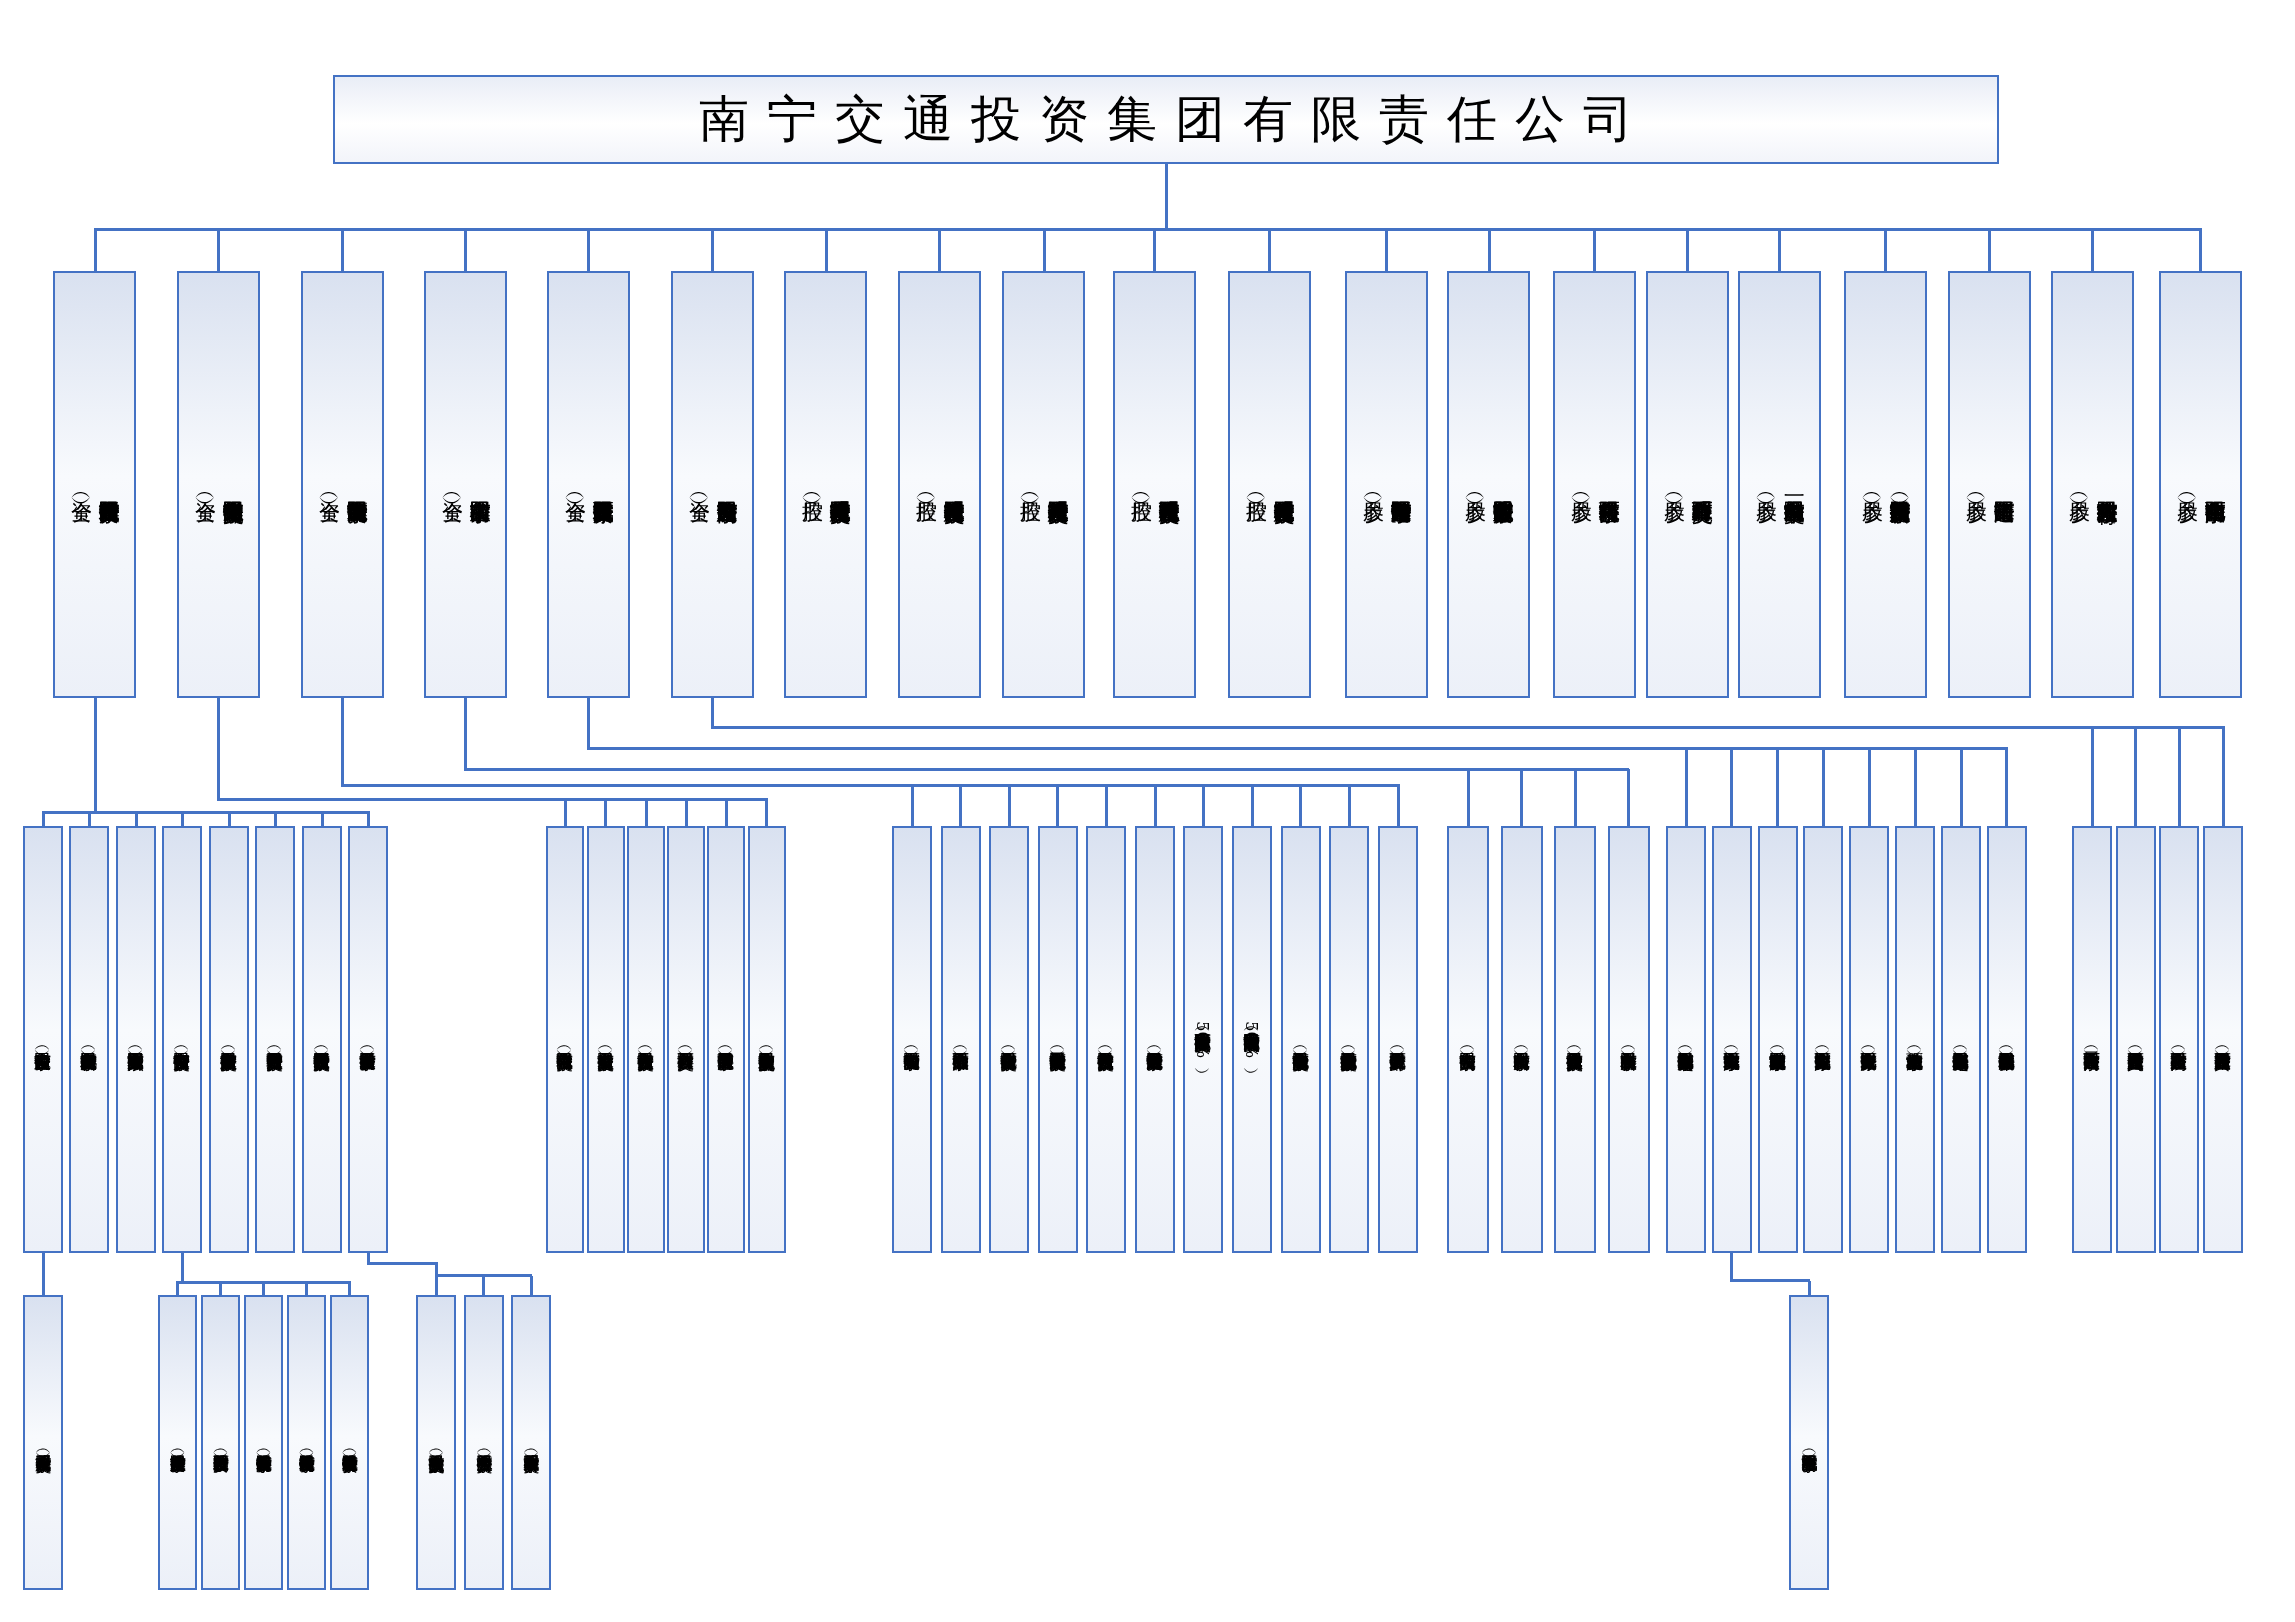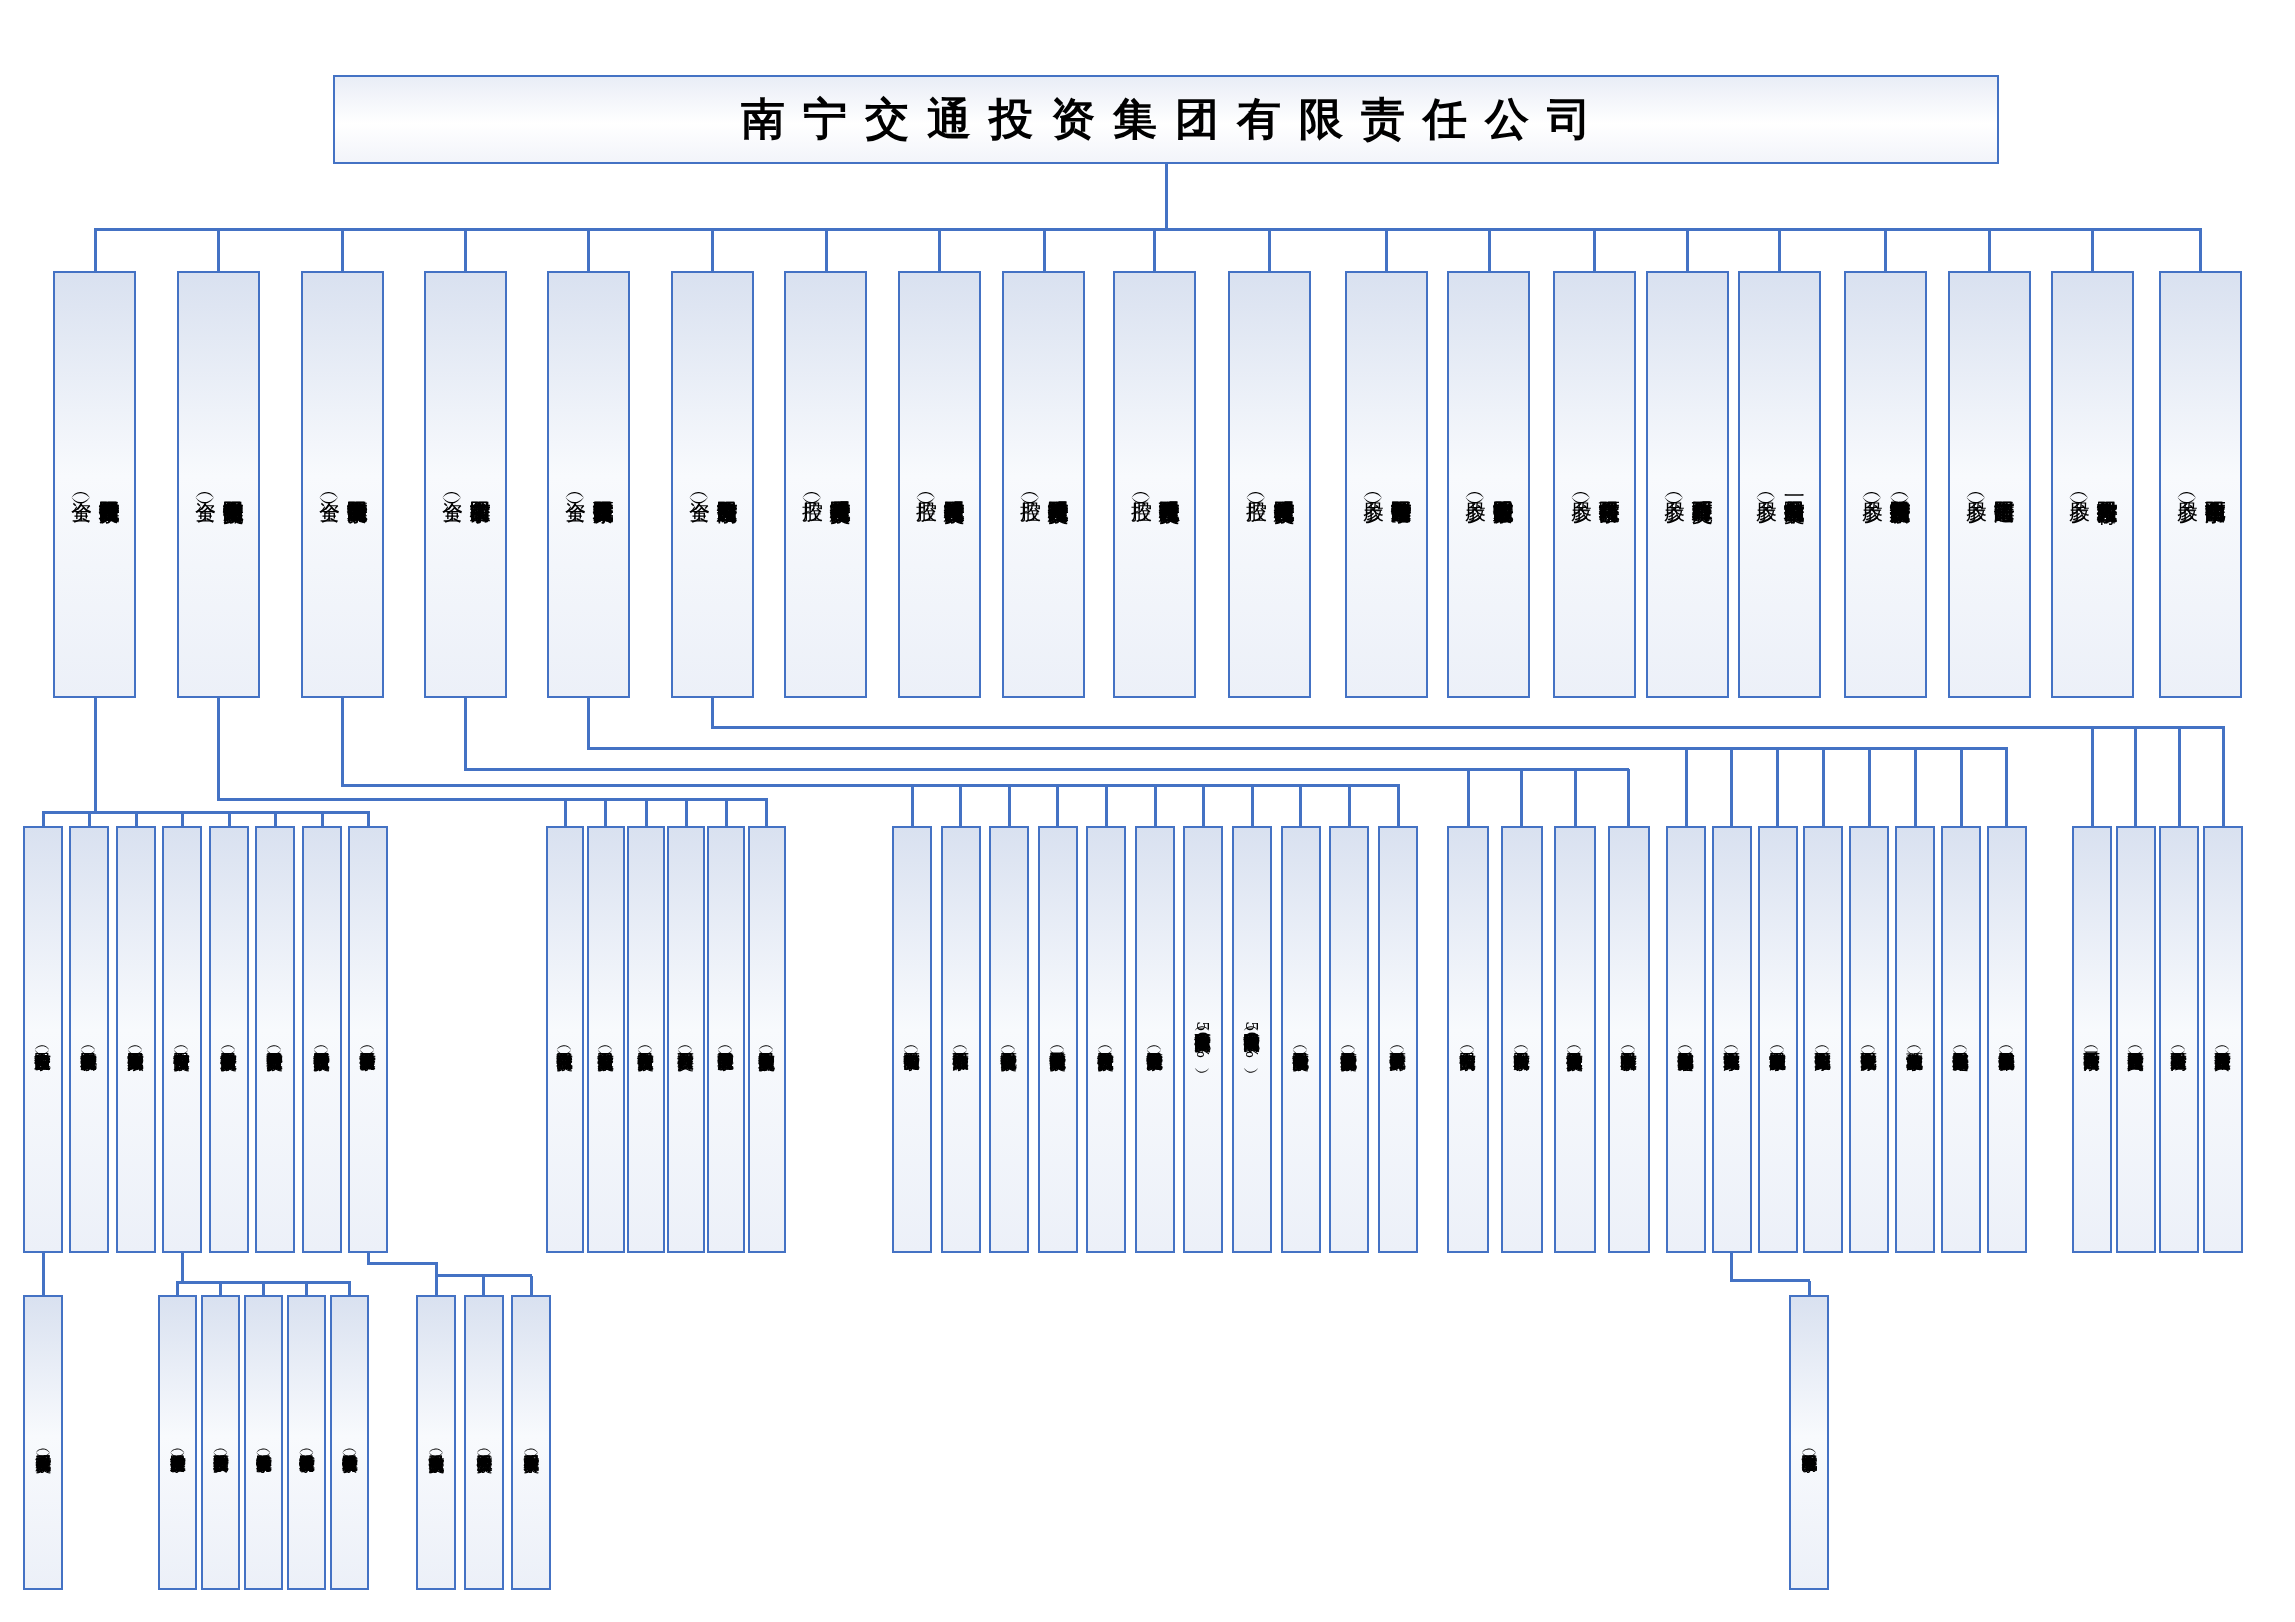--- a/index.html
+++ b/index.html
@@ -17,21 +17,21 @@
   .lv2 .vt{font-size:16.7px;line-height:1.08;}
   .lv3 .vt{font-size:16px;line-height:1.06;}
   .vt .t{display:block;}
   
   .conn{position:absolute;background:#4472c4;}
   
   #title-box{position:absolute;left:333px;top:75px;width:1666px;height:89px;box-sizing:border-box;
              border:2.8px solid #4472c4;
              background:linear-gradient(180deg,#e9edf6 0%,#ffffff 55%,#f2f4fa 100%);
              display:flex;align-items:center;justify-content:center;}
-  #title-text{font-size:44px;font-weight:bold;color:#000;letter-spacing:18px;text-indent:18px;white-space:nowrap;}
+  #title-text{font-size:50px;font-weight:normal;color:#000;letter-spacing:18px;text-indent:18px;white-space:nowrap;}
 </style>
 </head>
 <body>
 
 <div id="canvas">
   <div id="title-box" class="root">
     <div id="title-text">南宁交通投资集团有限责任公司</div>
   </div>
   <div id="nodes">
       <div class="conn" style="left: 1165px; top: 164px; width: 2.8px; height: 65px;"></div>

